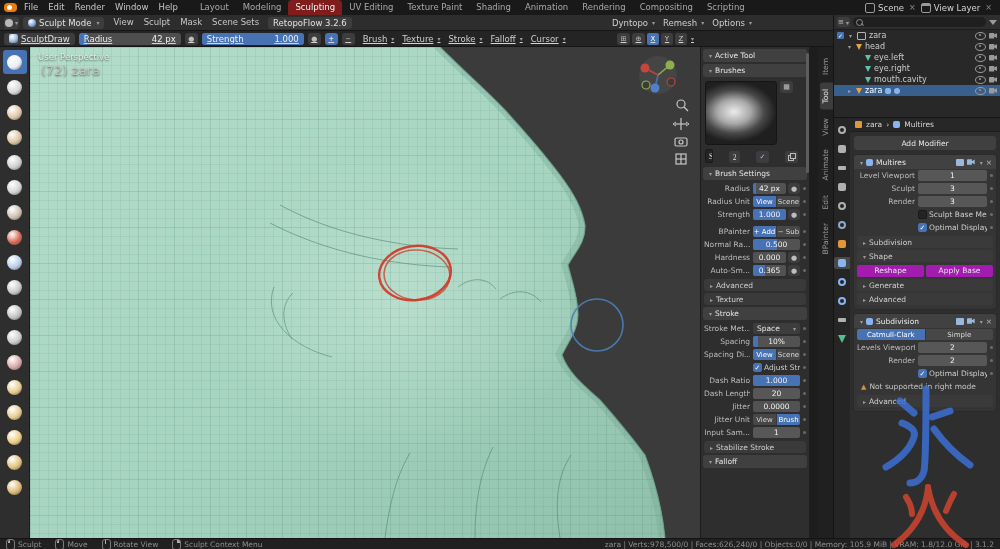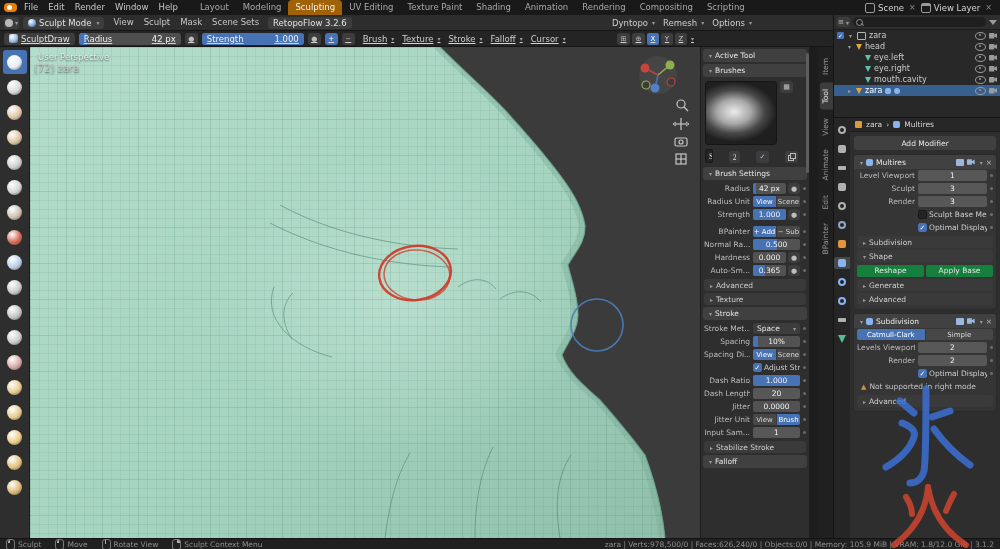--- a/index.html
+++ b/index.html
@@ -10,21 +10,21 @@
   .caret{font-size:6px;color:#9a9a9a;margin-left:2px;}
 
   
   .topbar{position:absolute;left:0;top:0;width:1000px;height:15px;background:#191919;
           display:flex;align-items:center;padding:0 4px;box-sizing:border-box;gap:2px;}
   .blogo{width:13px;height:9px;border-radius:4px;background:#e87d0d;position:relative;flex:none;}
   .blogo::after{content:"";position:absolute;left:3px;top:2px;width:5px;height:5px;border-radius:50%;background:#fff;}
   .menu-item{padding:0 5px;line-height:15px;color:#c8c8c8;}
   .wstabs{display:flex;margin-left:8px;height:15px;}
   .wstab{padding:1px 7px;line-height:13px;color:#a9a9a9;border-radius:4px 4px 0 0;}
-  .wstab.on{background:#a16207;color:#f1f1f1;}
+  .wstab.on{background:#7f1d1d;color:#f1f1f1;}
   .scenegrp{display:flex;align-items:center;gap:3px;margin-left:auto;padding-right:2px;}
   .mini-ic{width:8px;height:8px;border:1px solid #9a9a9a;border-radius:2px;flex:none;}
   .mini-ic.layers{background:linear-gradient(180deg,#9a9a9a 30%,transparent 30%);}
   .xbtn{color:#8f8f8f;font-size:8px;padding:0 2px;}
 
   
   .hrow{position:absolute;left:0;width:833px;display:flex;align-items:center;box-sizing:border-box;
         padding:0 4px;gap:4px;border-bottom:1px solid #161616;}
   .row2{top:15px;height:16px;background:#2d2d2d;}
   .row3{top:31px;height:16px;background:#242424;text-decoration:underline;}
@@ -47,21 +47,21 @@
   
   .toolbar{position:absolute;left:0;top:47px;width:30px;height:491px;background:#2e2e2e;border-right:1px solid #1c1c1c;
            box-sizing:border-box;padding-top:2px;overflow:hidden;}
   .tbtn{width:24px;height:24px;margin:1px auto;border-radius:3px;background:#2e2e2e;display:flex;align-items:center;justify-content:center;}
   .tbtn.sel{background:#4772b3;}
   .sphere{width:15px;height:15px;border-radius:50%;}
 
   
   .viewport{position:absolute;left:30px;top:47px;width:670px;height:491px;background:#3b3b3b;}
   .vtext1{position:absolute;left:8px;top:5px;color:#e9e9e9;font-size:8.5px;text-shadow:0 1px 2px rgba(0,0,0,.6);}
-  .vtext2{position:absolute;left:4px;top:16px;color:#c2c2c2;font-size:10px;text-shadow:0 1px 2px rgba(0,0,0,.6);}
+  .vtext2{position:absolute;left:11px;top:16px;color:#c2c2c2;font-size:13px;text-shadow:0 1px 2px rgba(0,0,0,.6);}
 
   
   .sidepanel{position:absolute;left:700px;top:47px;width:109px;height:491px;background:#2e2e2e;border-left:1px solid #1c1c1c;
              box-sizing:border-box;overflow:hidden;font-size:7.5px;}
   .sechead{display:flex;align-items:center;height:13px;background:#404040;border-radius:3px;margin:2px 2px;
            padding:0 4px;gap:3px;color:#e6e6e6;font-size:7.5px;}
   .collapse{display:flex;align-items:center;height:12px;background:#3a3a3a;border-radius:3px;margin:2px 3px;
             padding:0 4px;gap:3px;color:#d0d0d0;}
   .prow{display:flex;align-items:center;height:13px;padding:0 3px;gap:3px;}
   .plabel{width:46px;text-align:right;color:#bdbdbd;flex:none;white-space:nowrap;overflow:hidden;}
@@ -76,21 +76,21 @@
             font-size:7px;border-right:1px solid #383838;white-space:nowrap;}
   .seg .opt:last-child{border-right:none;}
   .seg .opt.on{background:#4772b3;color:#fff;}
   .ddfield{flex:1;height:11px;background:#3d3d3d;border-radius:2px;display:flex;align-items:center;padding:0 4px;color:#e8e8e8;}
   .ddfield .caret{margin-left:auto;}
   .chk{width:9px;height:9px;border-radius:2px;background:#242424;border:1px solid #191919;display:flex;align-items:center;
        justify-content:center;font-size:7px;color:#fff;flex:none;box-sizing:border-box;}
   .chk.on{background:#4772b3;border-color:#4772b3;}
   .chklbl{color:#cfcfcf;white-space:nowrap;overflow:hidden;}
   .dot{width:3px;height:3px;border-radius:50%;background:#9a9a9a;opacity:.55;flex:none;}
-  .btn{flex:1;height:12px;background:#15803d;border-radius:2px;display:flex;align-items:center;justify-content:center;color:#e4e4e4;}
+  .btn{flex:1;height:12px;background:#a21caf;border-radius:2px;display:flex;align-items:center;justify-content:center;color:#e4e4e4;}
   .warn-ic{color:#d8903c;font-size:7px;flex:none;margin-left:4px;}
   .warntxt{color:#c6c6c6;white-space:nowrap;overflow:hidden;}
   .gap{height:4px;}
   .at-content{display:flex;align-items:center;gap:5px;padding:3px 6px;}
   .at-ic{width:22px;height:22px;border-radius:3px;background:radial-gradient(circle at 35% 30%,#fff,#9dbbde 55%,#3c4f6b);}
   .bprev-row{display:flex;gap:3px;padding:2px 4px;}
   .bpreview{width:70px;height:62px;border-radius:3px;border:1px solid #151515;
             background:radial-gradient(42px 30px at 40% 48%,#ececec 0%,#a8a8a8 40%,#484848 72%,#1f1f1f 100%);}
   .bp-side{display:flex;flex-direction:column;gap:2px;}
   .bname-row{display:flex;align-items:flex-end;gap:16px;padding:2px 4px;font-family:Liberation Serif, serif;}

